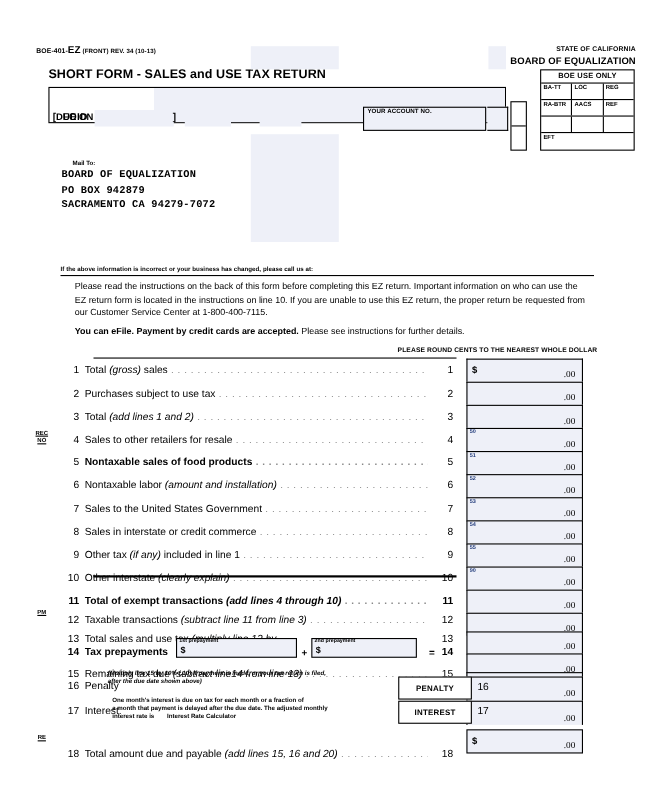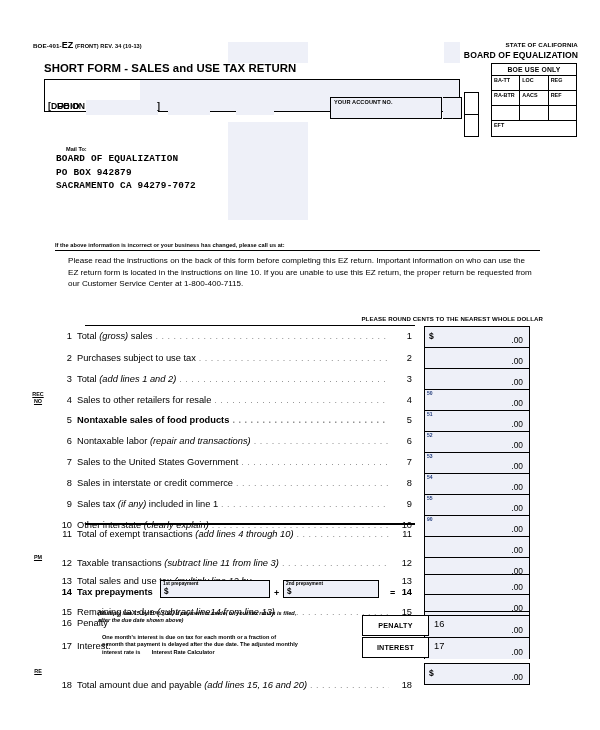--- a/index.html
+++ b/index.html
@@ -347,20 +347,21 @@
   .amtbox .dollar {
     position: absolute;
     left: 4px; top: 4px;
     font-size: 8.6px;
     font-weight: bold;
   }
   .amtbox .cents {
     position: absolute;
     right: 6px; bottom: 2px;
     font-size: 8.4px;
+    font-family: Liberation Serif, serif;
   }
   .amtbox .code {
     position: absolute;
     left: 2px; top: 0px;
     font-size: 5px;
     font-weight: bold;
     color: #203a7a;
   }
 
   
@@ -487,20 +488,21 @@
 
   <div class="mailto-lbl">Mail To:</div>
   <div class="mail-addr">BOARD OF EQUALIZATION
 PO BOX 942879
 SACRAMENTO CA 94279-7072</div>
 
   <div class="notice-top">If the above information is incorrect or your business has changed, please call us at:</div>
   <div class="notice-rule"></div>
   <div class="notice-body">
     <span>Please read the instructions on the back of this form before completing this EZ return. Important information on who can use the EZ return form is located in the instructions on line 10. If you are unable to use this EZ return, the proper return be requested from our Customer Service Center at 1-800-400-7115.</span>
+    <span class="efile"><b>You can eFile. Payment by credit cards are accepted.</b><span> Please see instructions for further details.</span></span>
   </div>
 
   <div class="roundcents">PLEASE ROUND CENTS TO THE NEAREST WHOLE DOLLAR</div>
 
   <div class="hrule-top"></div>
   <div class="hrule-mid"></div>
 
   <div class="mcode u" style="left:30px; top:391px; width:16px;">REC</div>
   <div class="mcode u" style="left:30px; top:398px; width:16px;">NO</div>
   <div class="mcode u" style="left:30px; top:554px; width:16px;">PM</div>
@@ -527,44 +529,44 @@
         <div class="ltext"><span>Sales to other retailers for resale</span><span class="dots"> . . . . . . . . . . . . . . . . . . . . . . . . . . . . . . . . . . . . . . . . . . . . . . . . . . . . . . . . . . . . </span></div>
         <div class="lnum-r">4</div>
       </div>
       <div class="lrow" style="top: 414px; left: 55px;">
         <div class="lnum">5</div>
         <div class="ltext bold"><span>Nontaxable sales of food products</span><span class="dots"> . . . . . . . . . . . . . . . . . . . . . . . . . . . . . . . . . . . . . . . . . . . . . . . . . . . . . . . . . . . . </span></div>
         <div class="lnum-r">5</div>
       </div>
       <div class="lrow" style="top: 435px; left: 55px;">
         <div class="lnum">6</div>
-        <div class="ltext"><span>Nontaxable labor </span><span class="it">(repair and transactions)</span><span class="dots"> . . . . . . . . . . . . . . . . . . . . . . . . . . . . . . . . . . . . . . . . . . . . . . . . . . . . . . . . . . . . </span></div>
+        <div class="ltext"><span>Nontaxable labor </span><span class="it">(amount and installation)</span><span class="dots"> . . . . . . . . . . . . . . . . . . . . . . . . . . . . . . . . . . . . . . . . . . . . . . . . . . . . . . . . . . . . </span></div>
         <div class="lnum-r">6</div>
       </div>
       <div class="lrow" style="top: 456px; left: 55px;">
         <div class="lnum">7</div>
         <div class="ltext"><span>Sales to the United States Government</span><span class="dots"> . . . . . . . . . . . . . . . . . . . . . . . . . . . . . . . . . . . . . . . . . . . . . . . . . . . . . . . . . . . . </span></div>
         <div class="lnum-r">7</div>
       </div>
       <div class="lrow" style="top: 477px; left: 55px;">
         <div class="lnum">8</div>
         <div class="ltext"><span>Sales in interstate or credit commerce</span><span class="dots"> . . . . . . . . . . . . . . . . . . . . . . . . . . . . . . . . . . . . . . . . . . . . . . . . . . . . . . . . . . . . </span></div>
         <div class="lnum-r">8</div>
       </div>
       <div class="lrow" style="top: 498px; left: 55px;">
         <div class="lnum">9</div>
-        <div class="ltext"><span>Sales tax </span><span class="it">(if any)</span><span> included in line 1</span><span class="dots"> . . . . . . . . . . . . . . . . . . . . . . . . . . . . . . . . . . . . . . . . . . . . . . . . . . . . . . . . . . . . </span></div>
+        <div class="ltext"><span>Other tax </span><span class="it">(if any)</span><span> included in line 1</span><span class="dots"> . . . . . . . . . . . . . . . . . . . . . . . . . . . . . . . . . . . . . . . . . . . . . . . . . . . . . . . . . . . . </span></div>
         <div class="lnum-r">9</div>
       </div>
       <div class="lrow" style="top: 519px; left: 55px;">
         <div class="lnum">10</div>
         <div class="ltext"><span>Other interstate </span><span class="it">(clearly explain)</span><span class="dots"> . . . . . . . . . . . . . . . . . . . . . . . . . . . . . . . . . . . . . . . . . . . . . . . . . . . . . . . . . . . . </span></div>
         <div class="lnum-r">10</div>
       </div>
-      <div class="lrow" style="top: 528px; left: 55px;">
+      <div class="lrow" style="top: 540px; left: 55px; font-weight: bold;">
         <div class="lnum">11</div>
         <div class="ltext"><span>Total of exempt transactions </span><span class="it">(add lines 4 through 10)</span><span class="dots"> . . . . . . . . . . . . . . . . . . . . . . . . . . . . . . . . . . . . . . . . . . . . . . . . . . . . . . . . . . . . </span></div>
         <div class="lnum-r">11</div>
       </div>
       <div class="lrow" style="top: 557px; left: 55px;">
         <div class="lnum">12</div>
         <div class="ltext"><span>Taxable transactions </span><span class="it">(subtract line 11 from line 3)</span><span class="dots"> . . . . . . . . . . . . . . . . . . . . . . . . . . . . . . . . . . . . . . . . . . . . . . . . . . . . . . . . . . . . </span></div>
         <div class="lnum-r">12</div>
       </div>
       <div class="lrow" style="top: 575px; left: 55px;">

